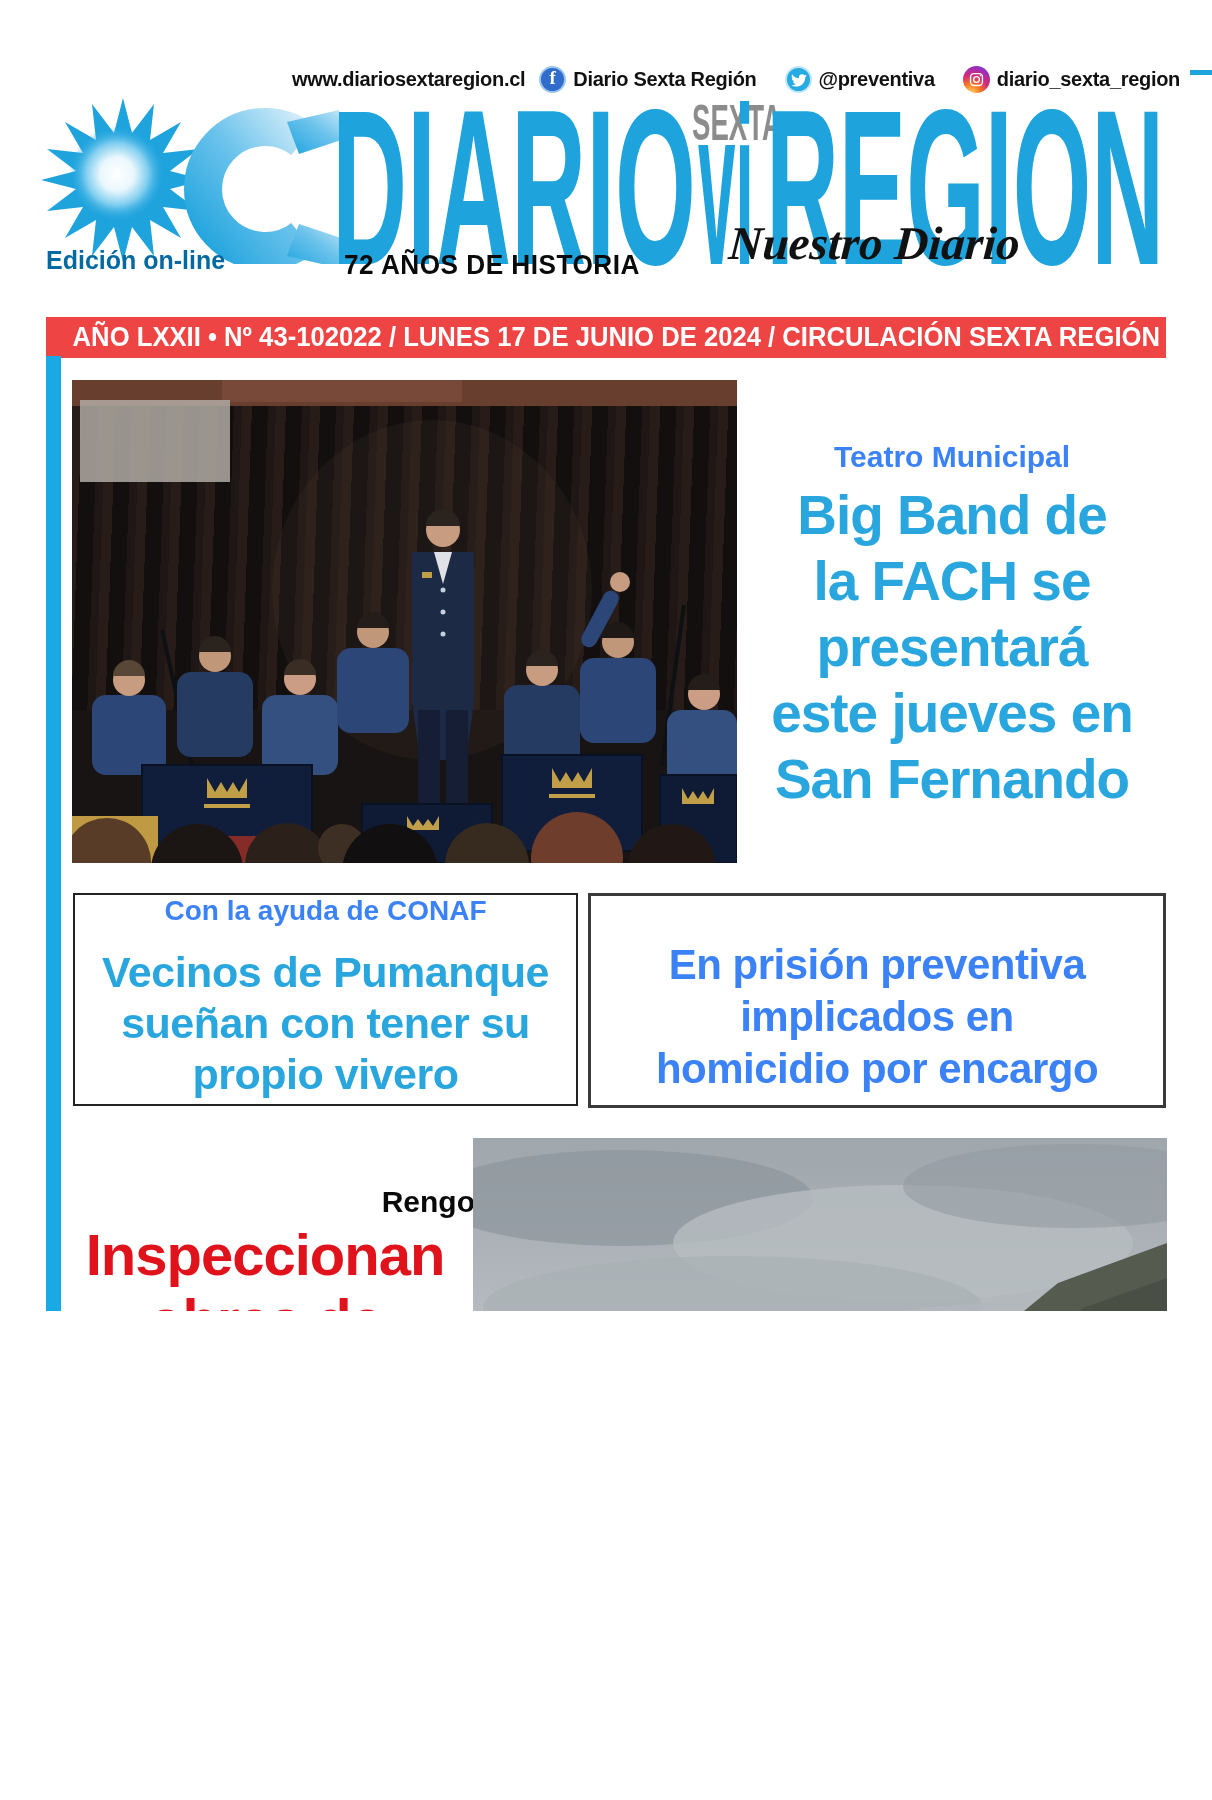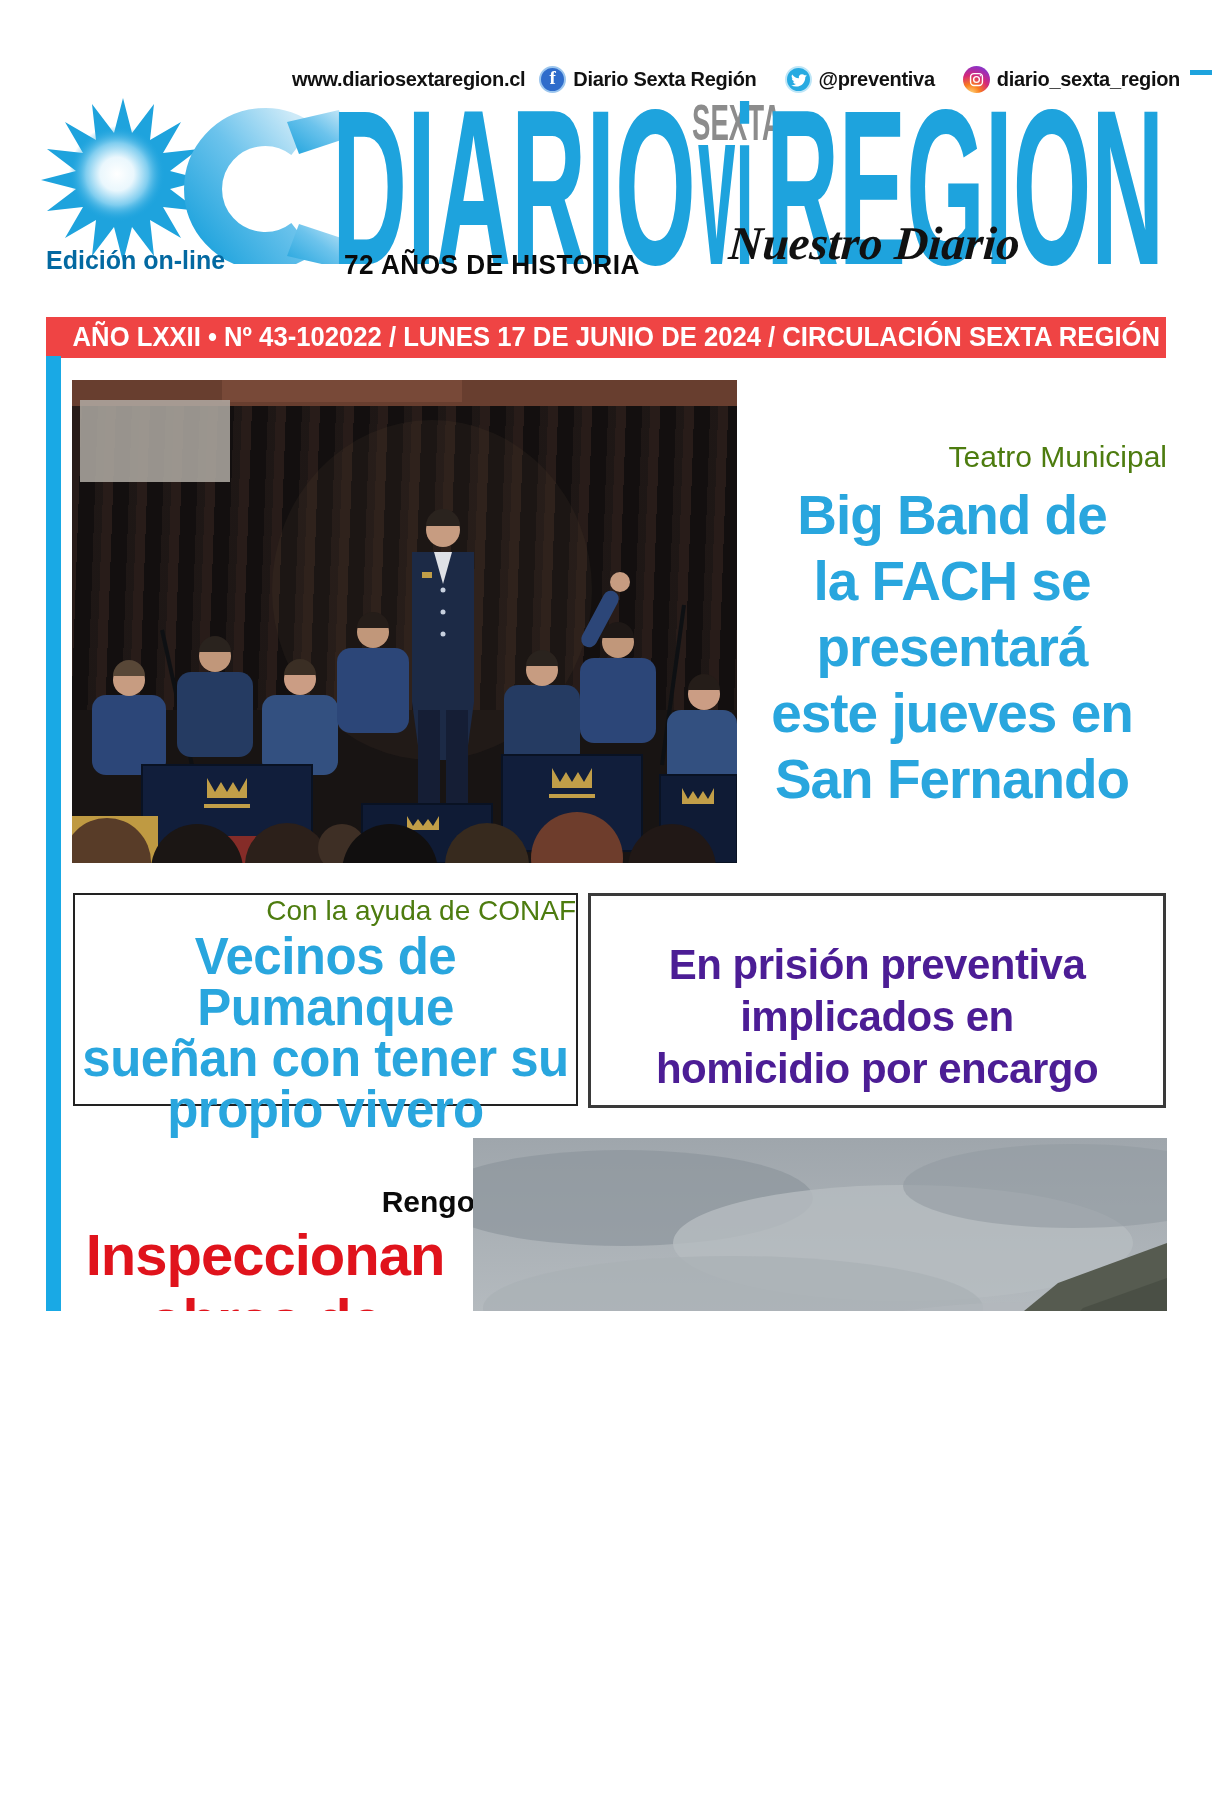--- a/index.html
+++ b/index.html
@@ -46,29 +46,29 @@
   .bottom-rule { position:absolute; left:46px; top:1670px; width:1121px; height:3px; background:#161616; }
 
   
   .photo1 { position:absolute; left:72px; top:380px; width:665px; height:483px; background:#120d0a; overflow:hidden; }
   .photo1::before { content:""; position:absolute; left:0; top:24px; width:100%; height:330px;
      background:repeating-linear-gradient(92deg,#271912 0 10px,#110b08 10px 26px,#30201660 26px 34px); }
   .photo1 svg { position:absolute; inset:0; width:100%; height:100%; }
 
   
   .a1 { position:absolute; left:737px; top:440px; width:430px; text-align:center; }
-  .kicker { font-size:30px; font-weight:normal; color:#4d7c0f;text-align:right; }
+  .kicker { font-size:30px; font-weight:bold; color:#3b82f6; }
   .a1 .headline { margin-top:8px; font-size:56px; line-height:66px; font-weight:bold; color:#29a6de; white-space:pre-line; letter-spacing:-1px; transform:scaleX(.98); }
 
   
   .box1 { position:absolute; left:73px; top:893px; width:505px; height:213px; border:2px solid #222; text-align:center; background:#fff; }
   .box1 .kicker { margin-top:0; font-size:28px; }
-  .box1 .headline { margin-top:4px; font-size:51px; line-height:51px; font-weight:bold; color:#29a6de; white-space:pre-line; letter-spacing:-.5px; }
+  .box1 .headline { margin-top:20px; font-size:43px; line-height:51px; font-weight:bold; color:#29a6de; white-space:pre-line; letter-spacing:-.5px; }
   .box2 { position:absolute; left:588px; top:893px; width:578px; height:215px; border:3px solid #3a3a3a; display:flex; align-items:center; justify-content:center; background:#fff; }
-  .box2 .headline { font-size:42px; line-height:52px; font-weight:bold; color:#4c1d95; white-space:pre-line; text-align:center; letter-spacing:-.5px;margin-top:33px; }
+  .box2 .headline { font-size:42px; line-height:52px; font-weight:bold; color:#3b82f6; white-space:pre-line; text-align:center; letter-spacing:-.5px;margin-top:33px; }
 
   
   .a4-kicker { position:absolute; left:75px; top:1185px; width:400px; text-align:right; font-size:30px; font-weight:bold; color:#0a0a0a; }
   .a4-headline { position:absolute; left:48px; top:1222px; width:434px; text-align:center;
      font-size:58px; line-height:65px; font-weight:bold; color:#e0131c; white-space:pre-line; letter-spacing:-1px; }
 
   
   .photo2 { position:absolute; left:473px; top:1138px; width:694px; height:510px; overflow:hidden; background:#aab0b5; }
   .photo2 svg { position:absolute; inset:0; width:100%; height:100%; }
 </style>

